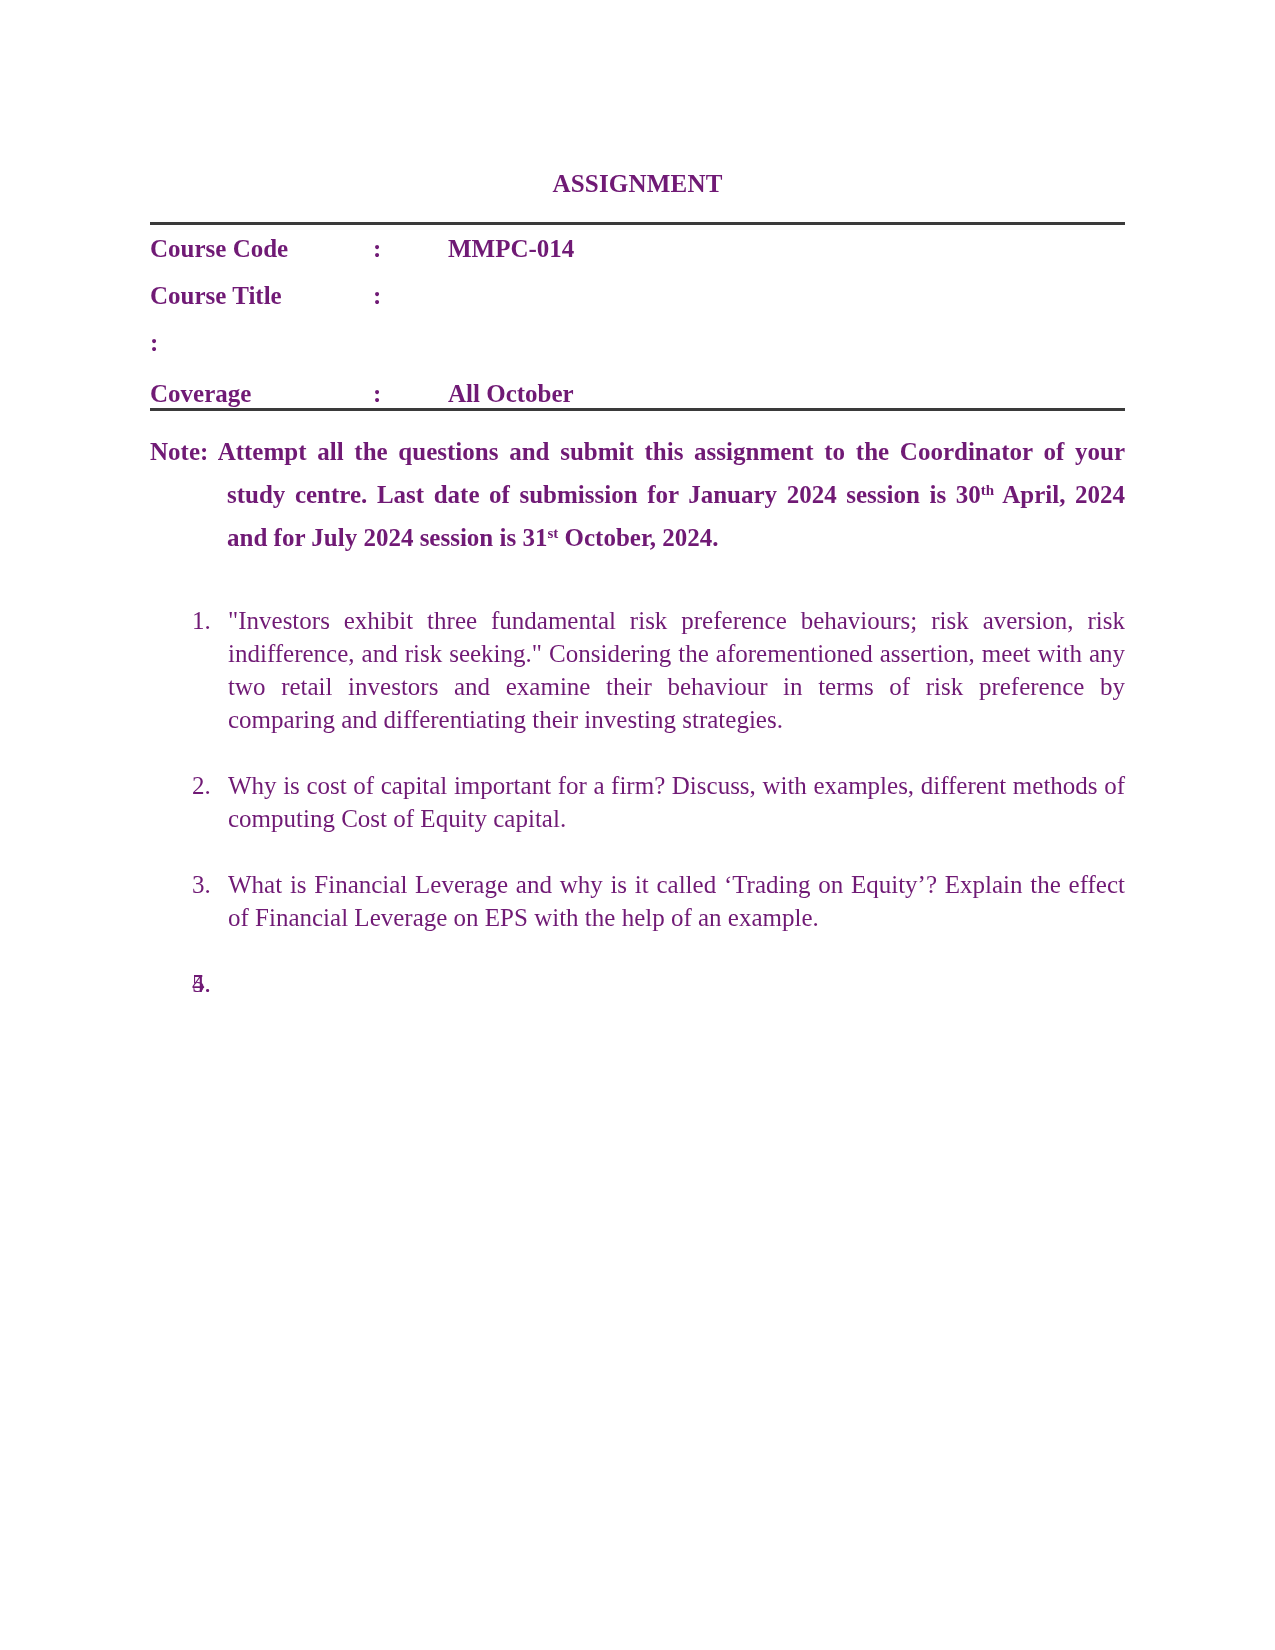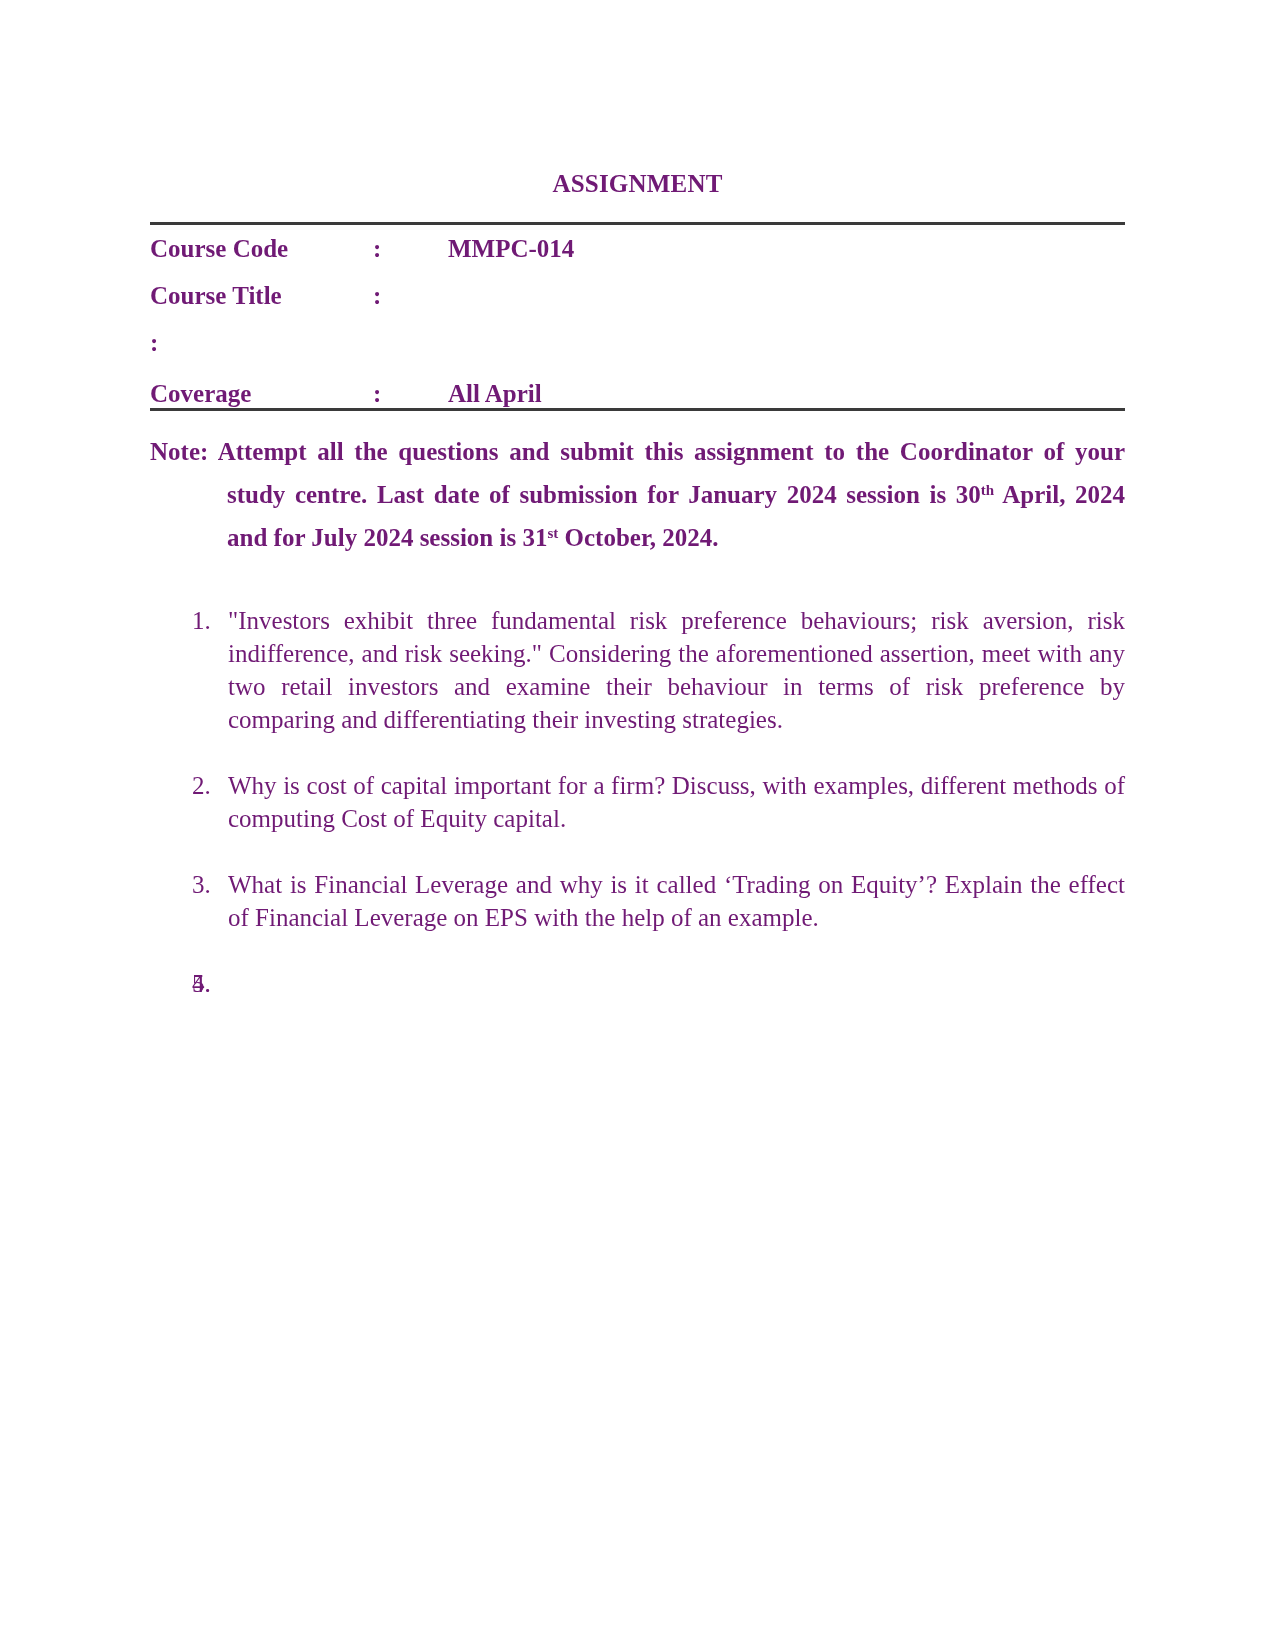--- a/index.html
+++ b/index.html
@@ -92,21 +92,21 @@
       <div class="info-row">
         <span class="info-label">Course Title</span>
         <span class="info-sep">:</span>
       </div>
       <div class="info-row">
         <span class="info-sep">:</span>
       </div>
       <div class="info-row">
         <span class="info-label">Coverage</span>
         <span class="info-sep">:</span>
-        <span class="info-value">All April</span>
+        <span class="info-value">All October</span>
       </div>
     </div>
 
     <p class="note"><span class="note-label">Note:</span>
       <span>Attempt all the questions and submit this assignment to the Coordinator of your study centre. Last date of submission for January 2024 session is 30</span><sup>th</sup><span> April, 2024 and for July 2024 session is 31</span><sup>st</sup><span> October, 2024.</span></p>
 
     <ol class="questions">
       <li class="question">
         <span class="qnum">1.</span>
         <span class="qtext">"Investors exhibit three fundamental risk preference behaviours; risk aversion, risk indifference, and risk seeking." Considering the aforementioned assertion, meet with any two retail investors and examine their behaviour in terms of risk preference by comparing and differentiating their investing strategies.</span>

